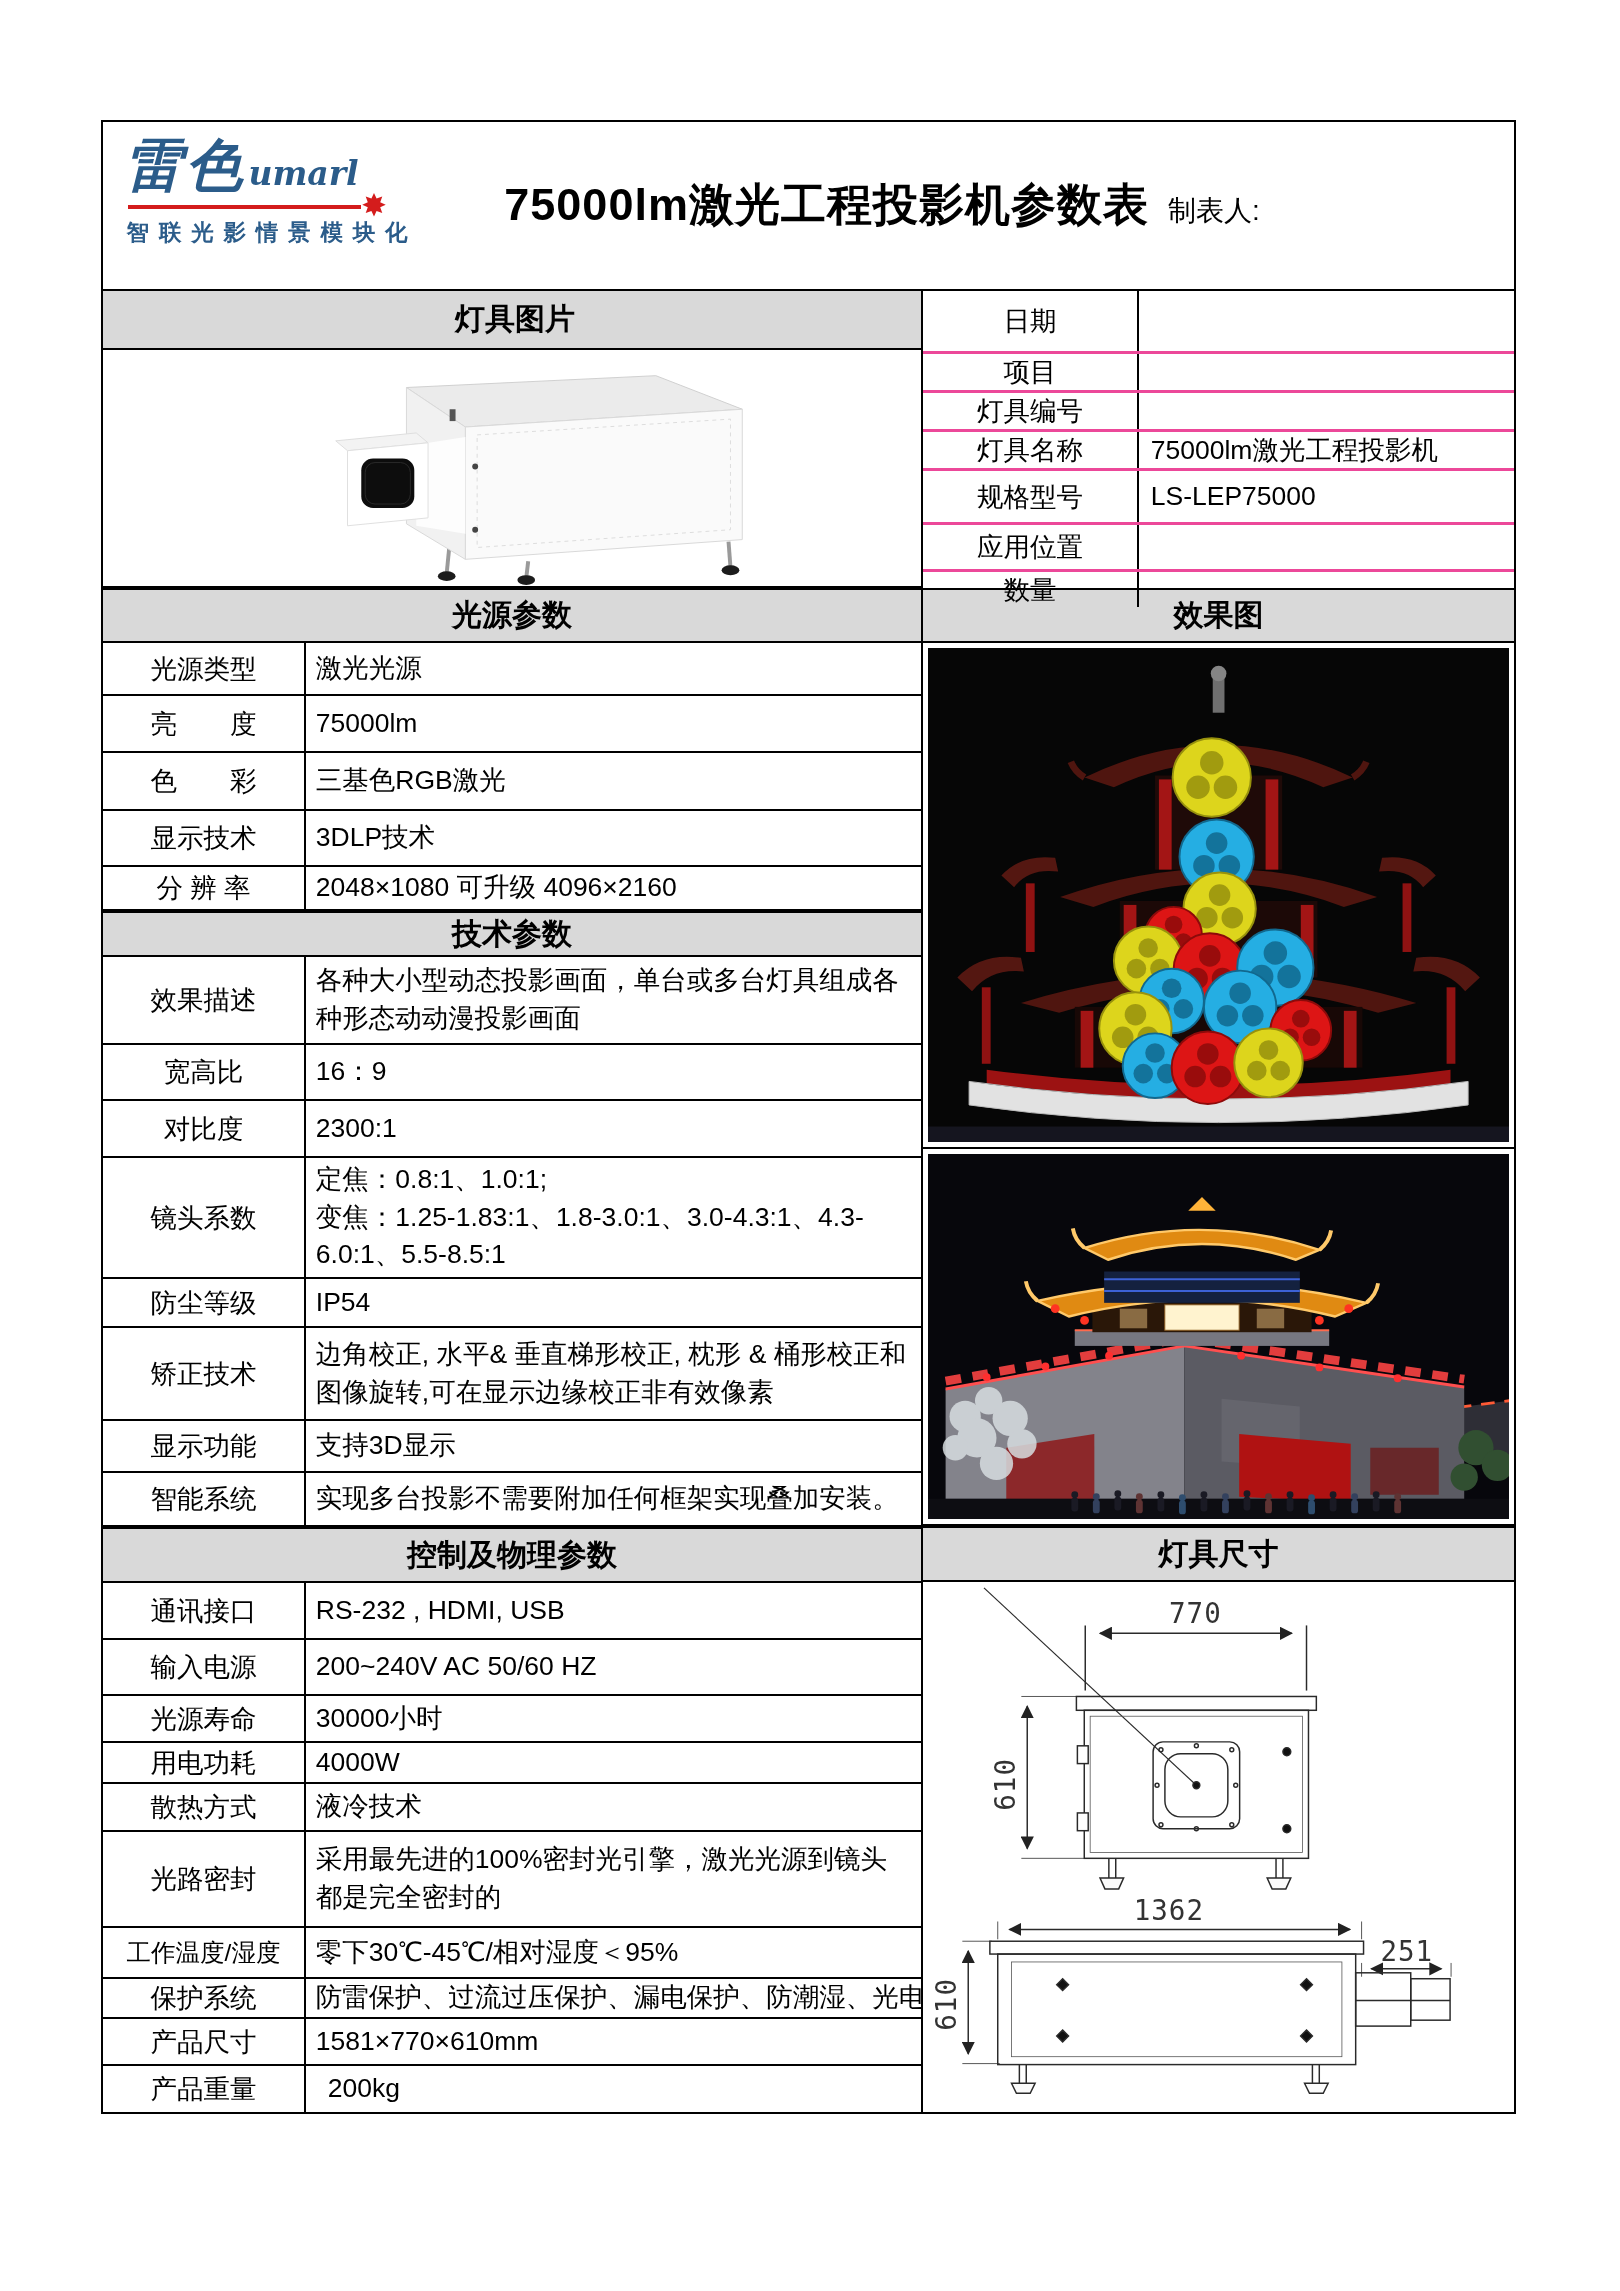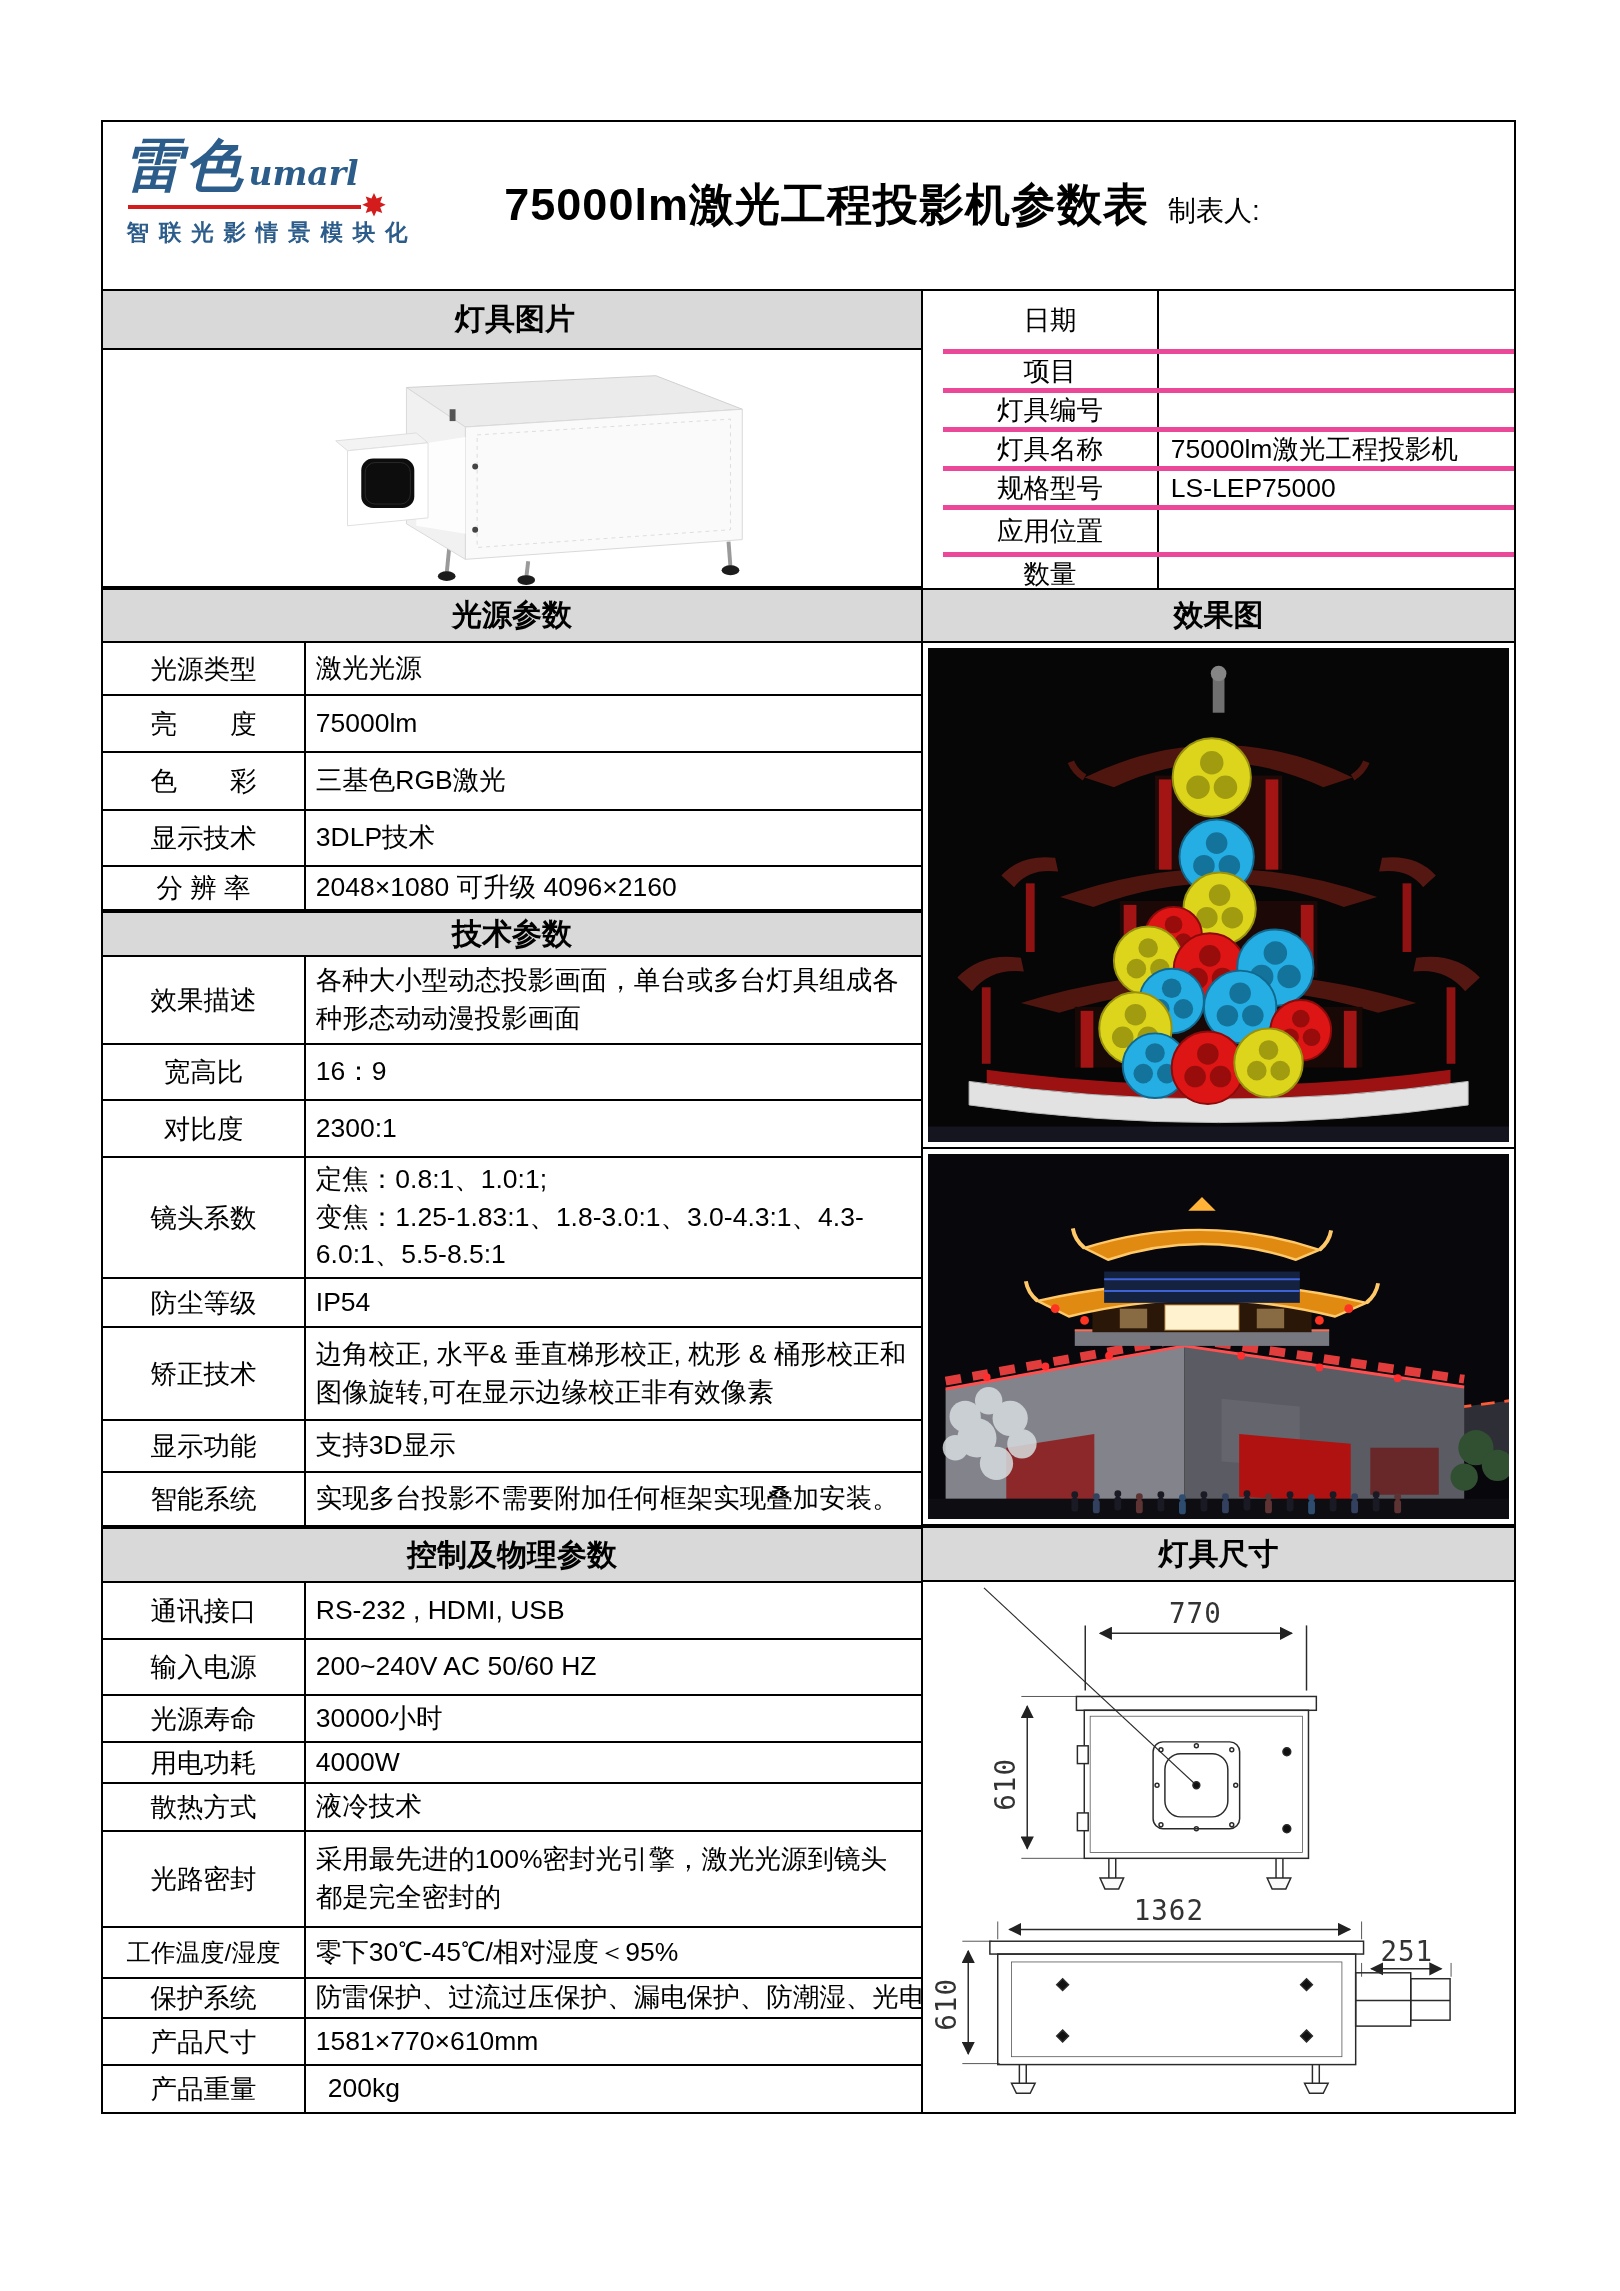--- a/index.html
+++ b/index.html
@@ -31,21 +31,21 @@
   .sr { display: flex; border-bottom: 2px solid #000; }
   .sr:last-child { border-bottom: none; gap: 12px; }
   .lab { width: 203px; border-right: 2px solid #000; display: flex; align-items: center; justify-content: center; text-align: center; font-size: 26.5px; padding: 0 2.9px; }
   .val { flex: 1; min-width: 0; display: flex; align-items: center; font-size: 26.5px; line-height: 1.42; padding: 2px 9.8px; white-space: pre-line; }
   .val.nowrap { white-space: nowrap; overflow: hidden; }
 
   .photo-cell { height: 238px; border-bottom: 2px solid #000; display: flex; align-items: center; justify-content: center; }
 
   
   .info-table { height: 297px; }
-  .ir { display: flex; border-bottom: 5px solid #ec4899; margin-left: 20px; }
+  .ir { display: flex; border-bottom: 3px solid #ec4899; }
   .ilab { width: 216px; border-right: 2px solid #000; display: flex; align-items: center; justify-content: center; font-size: 26.5px; }
   .ival { flex: 1; display: flex; align-items: center; font-size: 26.5px; padding-left: 11.8px; white-space: nowrap; overflow: hidden; }
 
   .eff-cell { border-bottom: 2px solid #000; padding: 4.9px; background: #fff; }
   .eff-cell svg { display: block; width: 100%; height: 100%; }
   .draw-cell { height: 527px; background: #fff; }
   .draw-cell svg { display: block; width: 100%; height: 100%; }
   .dimtext { font-family: "DejaVu Sans Mono", monospace; font-size: 28px; fill: #333; letter-spacing: 1px; }
 </style>
 </head>
@@ -213,21 +213,21 @@
               <div class="ival"></div>
             </div>
           <div class="ir" style="height:39px">
               <div class="ilab">灯具编号</div>
               <div class="ival"></div>
             </div>
           <div class="ir" style="height:39px">
               <div class="ilab">灯具名称</div>
               <div class="ival">75000lm激光工程投影机</div>
             </div>
-          <div class="ir" style="height:39px">
+          <div class="ir" style="height:54px">
               <div class="ilab">规格型号</div>
               <div class="ival">LS-LEP75000</div>
             </div>
           <div class="ir" style="height:47px">
               <div class="ilab">应用位置</div>
               <div class="ival"></div>
             </div>
           <div class="ir" style="height:38px">
               <div class="ilab">数量</div>
               <div class="ival"></div>

